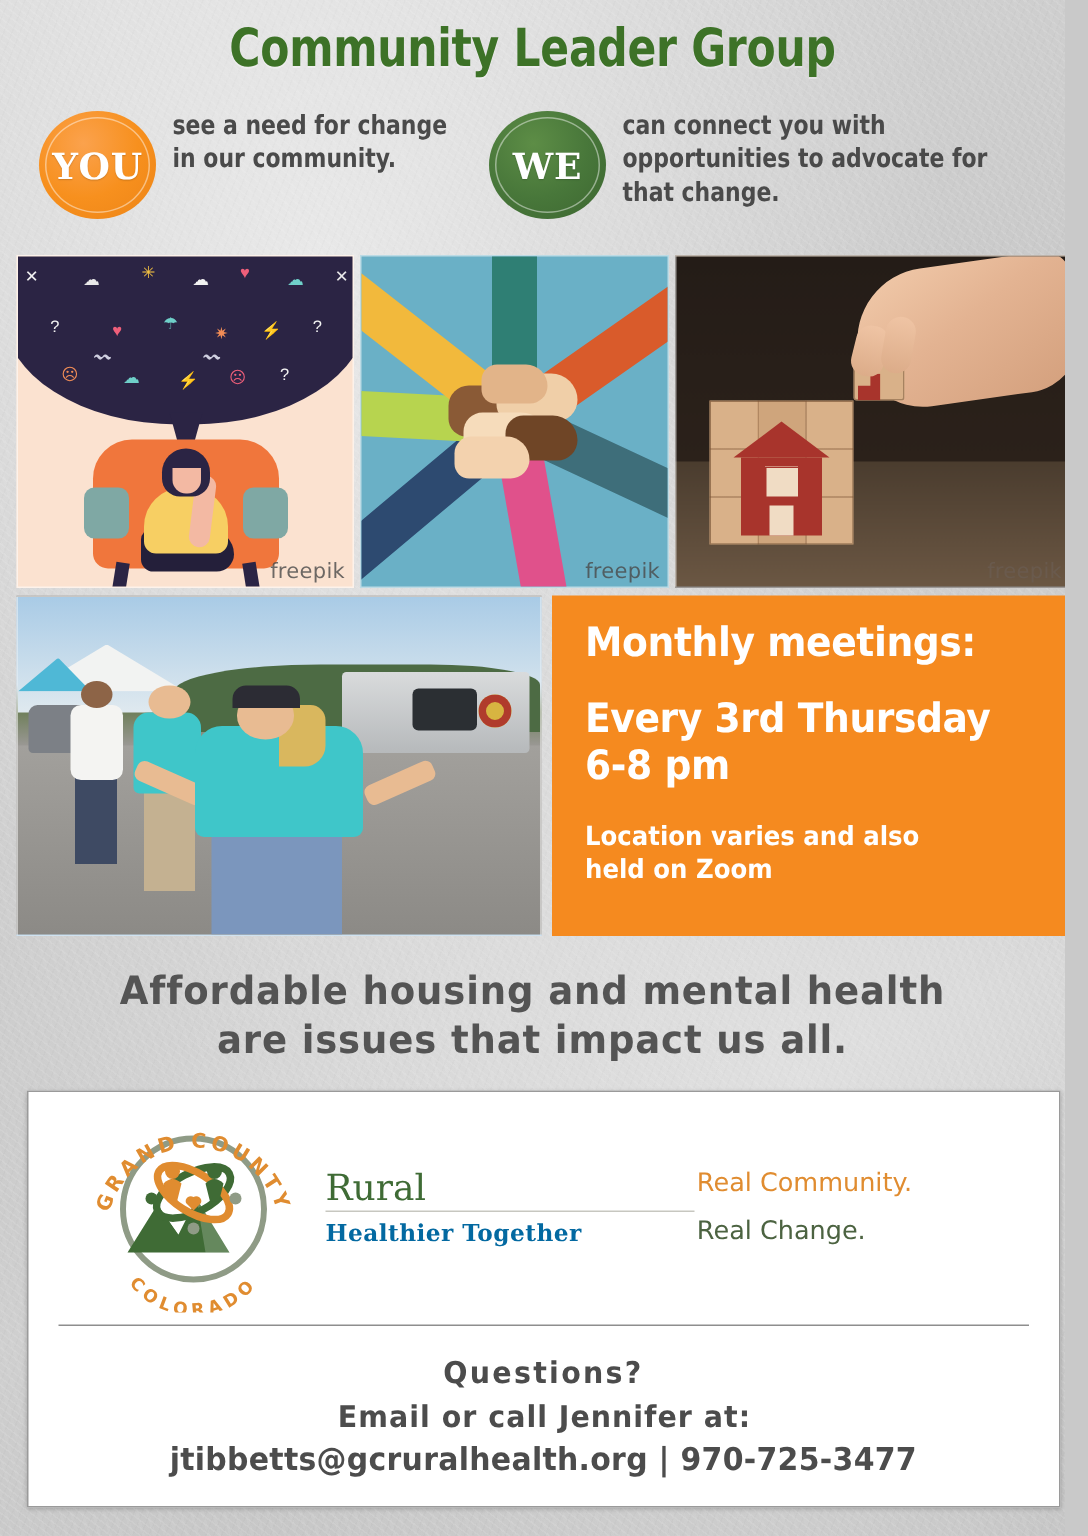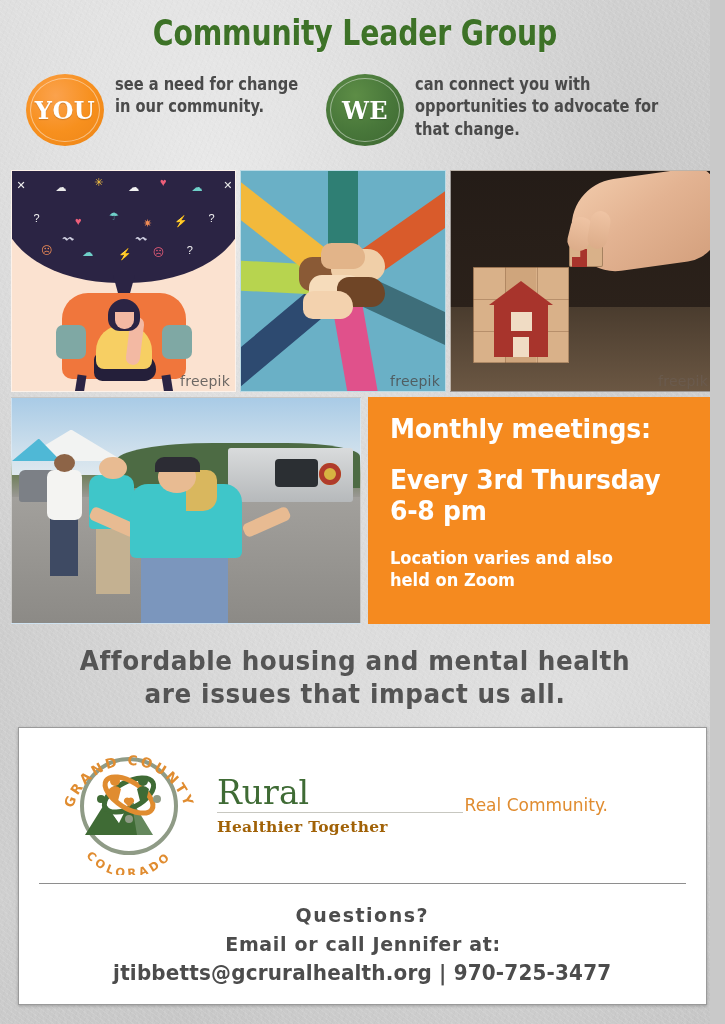--- a/index.html
+++ b/index.html
@@ -386,38 +386,38 @@
     position: absolute; left: 20px; right: 20px; top: 155px;
     height: 1px; background: #8e8e8e;
   }
 
   
   .logo-wrap { position: relative; width: 160px; height: 138px; margin-left: 30px; flex: 0 0 auto; }
 
   .brand { margin-left: 8px; }
   .brand-l1 {
     font-family: "DejaVu Serif", serif;
-    font-size: 33px;
+    font-size: 24px;
     color: #3f6b35;
     line-height: 1;
   }
   .brand-l2 {
     font-family: "DejaVu Serif", serif;
     font-size: 33px;
     line-height: 1.05;
     margin-top: 1px;
   }
   .brand-l2 .hl { color: #e08c30; }
   .brand-l2 .nw { color: #8f9b86; }
   .brand-rule { height: 1px; background: #c7c7c0; margin: 3px 0 4px 0; width: 246px; }
   .brand-tag {
     font-family: "DejaVu Serif", serif;
     font-weight: 700;
     font-size: 15.5px;
-    color: #a16207;
+    color: #0369a1;
     letter-spacing: .3px;
   }
 
   .reals {
     margin-left: auto;
     margin-right: 98px;
     font-family: "DejaVu Sans", sans-serif;
     font-size: 17px;
     line-height: 1.85;
   }
@@ -624,20 +624,21 @@
       </div>
 
       <div class="brand">
         <div class="brand-l1">Rural</div>
         <div class="brand-rule"></div>
         <div class="brand-tag">Healthier Together</div>
       </div>
 
       <div class="reals">
         <div class="r2">Real Community.</div>
+        <div class="r3">Real Change.</div>
       </div>
 
     </div>
 
     <div class="divider"></div>
 
     <div class="card-bottom">
       <div class="q1">Questions?</div>
       <div class="q2">Email or call Jennifer at:</div>
       <div class="q3">jtibbetts@gcruralhealth.org  |  970-725-3477</div>

